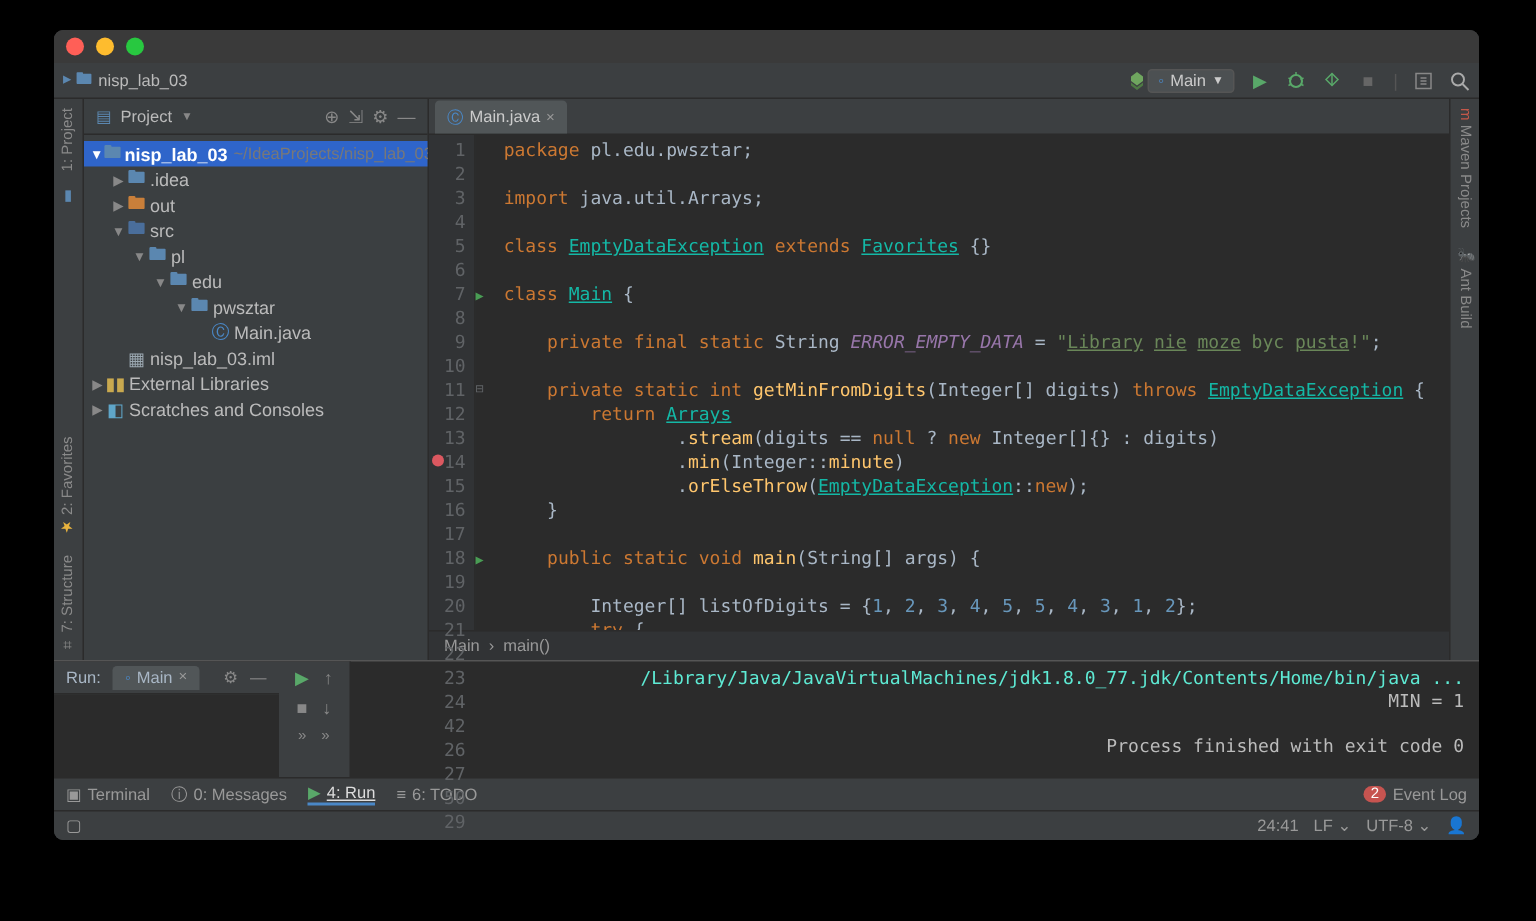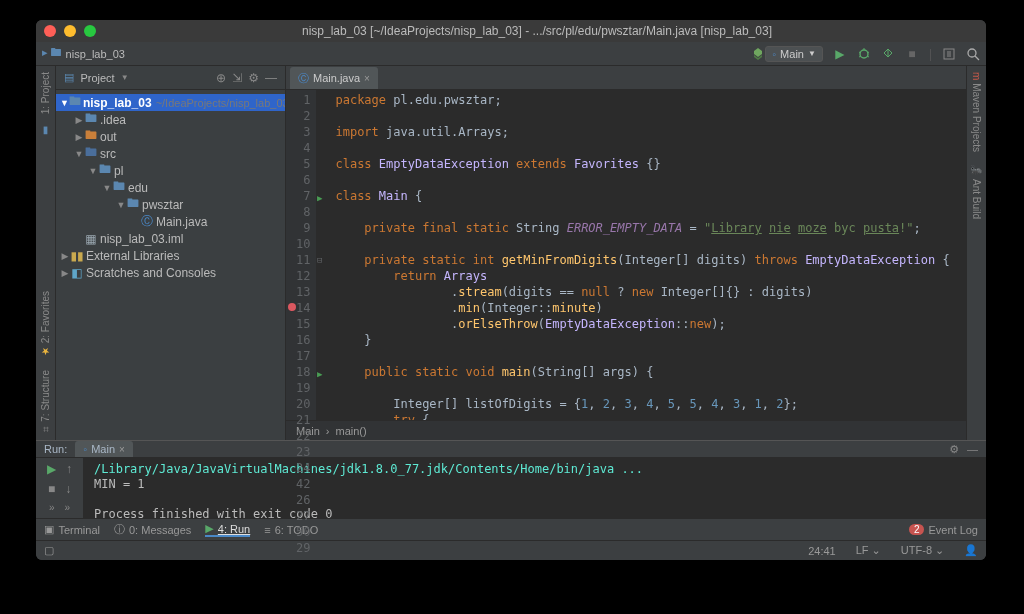--- a/index.html
+++ b/index.html
@@ -115,34 +115,34 @@
   .bp { position:absolute; left:-8px; top:3px; width:8px; height:8px; background:#db5860; border-radius:50%;}
   .run-tri { position:absolute; right:-12px; top:2px; color:#499c54; font-size:9px;}
   .code {
     flex:1; padding:2px 0 2px 18px; line-height:16px; white-space:pre; overflow:auto;
     color:#a9b7c6;
   }
   .kw { color:#cc7832; }
   .str { color:#6a8759; }
   .str-u { color:#6a8759; text-decoration: underline;}
   .type { color:#a9b7c6; }
-  .cls { color:#c4b5fd; }
+  .cls { color:#14b8a6;text-decoration:underline; }
   .fn { color:#ffc66d; }
   .num { color:#6897bb; }
   .const { color:#9876aa; font-style:italic; }
   .pkg { color:#a9b7c6; }
   .breadcrumbs-bottom {
     height:20px; border-top:1px solid #2b2b2b; background:#313335;
     display:flex; align-items:center; padding:0 10px; gap:6px;
     font-size:11px; color:#999;
   }
   
   .run-panel {
     height: 78px; background:#2b2b2b; border-top:1px solid #555;
-    display:flex; flex-direction:column; flex-shrink:0;
+    display:flex; flex-shrink:0;text-align:right;
   }
   .run-header {
     height:22px; background:#3c3f41; border-bottom:1px solid #2b2b2b;
     display:flex; align-items:center; padding:0 8px; font-size:11px; gap:8px;
   }
   .run-tab { background:#515658; padding:2px 8px; border-radius:3px 3px 0 0; display:flex; gap:4px; align-items:center;}
   .run-body { flex:1; display:flex; }
   .run-gutter {
     width:48px; background:#3c3f41; border-right:1px solid #2b2b2b;
     display:flex; flex-direction:column; align-items:center; padding-top:4px; gap:6px;
@@ -162,35 +162,34 @@
   .bottom-tools .tool.active { color:#ddd; border-bottom:2px solid #4a88c7;}
   .bottom-tools .spacer { flex:1; }
   .badge-red { background:#c75450; color:#fff; border-radius:7px; padding:0 5px; font-size:10px;}
   
   .statusbar {
     height:20px; background:#3c3f41; border-top:1px solid #2b2b2b;
     display:flex; align-items:center; padding:0 8px; font-size:11px; color:#999;
     flex-shrink:0;
   }
   .statusbar .spacer { flex:1;}
-  .sb-item { margin-left:20px;text-align:center; }
+  .sb-item { margin-left:10px;text-align:center; }
   svg { display:block; }
 </style>
 </head>
 <body>
 
 <div class="mac-window">
 
   <div class="titlebar">
     <div class="traffic">
       <div class="tl" style="background:#ff5f57"></div>
       <div class="tl" style="background:#febc2e"></div>
       <div class="tl" style="background:#28c840"></div>
     </div>
-    <div class="title-text">nisp_lab_03 [~/IdeaProjects/nisp_lab_03] - .../src/pl/edu/pwsztar/Main.java [nisp_lab_03]</div>
   </div>
 
   <div class="navbar">
     <div class="breadcrumb">
       <span class="folder-icon">▸ 🖿</span>
       <span>nisp_lab_03</span>
     </div>
     <div class="nav-spacer"></div>
     <span class="tbicon" style="color:#6fa65f">
       <svg width="14" height="14" viewBox="0 0 14 14">

